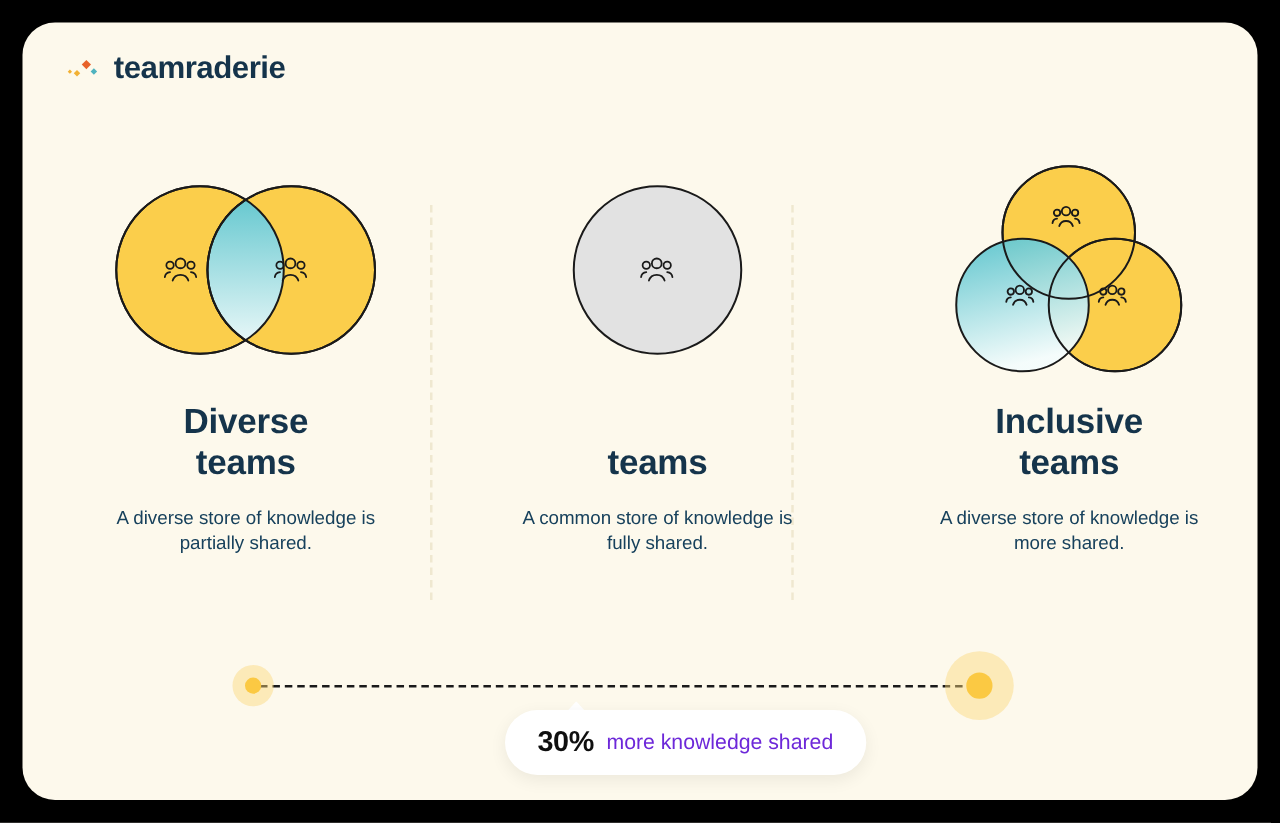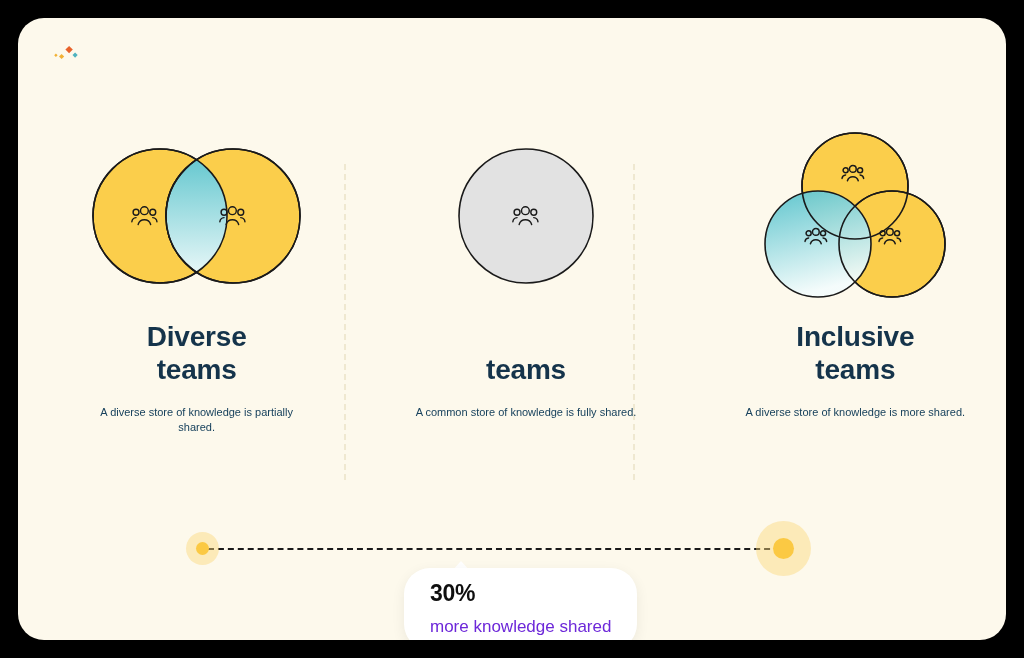--- a/index.html
+++ b/index.html
@@ -86,21 +86,21 @@
   .title {
     font-size: 28px;
     font-weight: bold;
     color: #15344B;
     text-align: center;
     line-height: 1.19;
     margin-top: 14px;
     letter-spacing: -0.2px;
   }
   .desc {
-    font-size: 11px;
+    font-size: 15px;
     color: #17415C;
     text-align: center;
     line-height: 1.36;
     margin-top: 18px;
     max-width: 232px;
   }
 
   
   .callout {
     position: absolute;
@@ -131,27 +131,26 @@
   .dot-l { left: 178px; top: 36px; width: 13px; height: 13px; }
   .halo-l { left: 168px; top: 26px; width: 33px; height: 33px; }
   .dot-r { left: 755px; top: 32px; width: 21px; height: 21px; }
   .halo-r { left: 738px; top: 15px; width: 55px; height: 55px; }
 
   .pill {
     position: absolute;
     left: 386px;
     top: 62px;
     display: flex;
-    align-items: flex-start;
+    align-items: center;
     gap: 10px;
     background: #FFFFFF;
     border-radius: 26px;
     padding: 12px 26px 13px 26px;
     box-shadow: 0 4px 14px rgba(0,0,0,0.07);
-    flex-direction: column;
   }
   .pill-pointer {
     position: absolute;
     left: 434px;
     top: 55px;
     width: 18px;
     height: 10px;
     background: #FFFFFF;
     clip-path: polygon(50% 0%, 100% 100%, 0% 100%);
   }
@@ -174,20 +173,21 @@
 
     <div class="logo">
       <span class="logo-mark">
         <svg width="30" height="26" viewBox="0 0 30 26">
           <path d="M7 16.5 L9.6 13.9 L12.2 16.5 L9.6 19.1 Z" fill="#F2B134"></path>
           <path d="M13.4 9.6 L17.1 5.9 L20.8 9.6 L17.1 13.3 Z" fill="#E8622A"></path>
           <path d="M20.5 15.1 L23.1 12.5 L25.7 15.1 L23.1 17.7 Z" fill="#4FB3BF"></path>
           <path d="M2.2 15.3 L3.9 13.6 L5.6 15.3 L3.9 17.0 Z" fill="#F2B134"></path>
         </svg>
       </span>
+      <span class="logo-text">teamraderie</span>
     </div>
 
     <div class="columns">
 
       <div class="divider d1"></div>
       <div class="divider d2"></div>
 
       <div class="col">
         <div class="viz">
           <svg width="215" height="150" viewBox="0 0 215 150">

